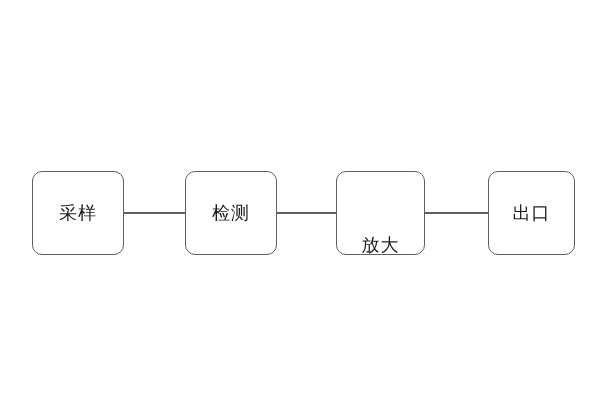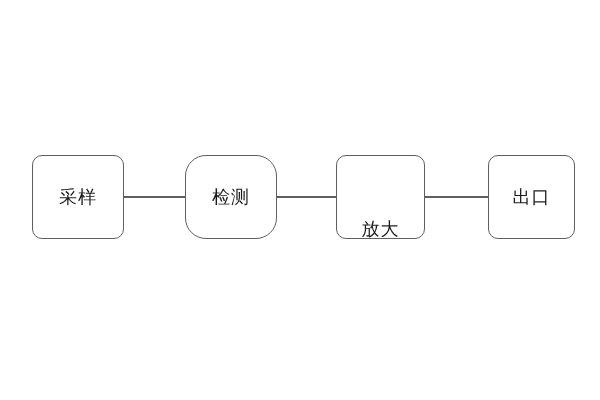--- a/index.html
+++ b/index.html
@@ -11,20 +11,21 @@
     height: 400px;
     background: #ffffff;
     font-family: "DejaVu Sans", "Liberation Sans", sans-serif;
     overflow: hidden;
   }
   #diagram-canvas {
     position: relative;
     width: 600px;
     height: 384px;
     background: #ffffff;
+    margin-top: 16px;
   }
   .flow-row {
     position: absolute;
     left: 0;
     top: 155px;
     width: 600px;
     height: 84px;
   }
   .node {
     position: absolute;
@@ -40,21 +41,21 @@
   }
   .node-label {
     font-size: 18px;
     line-height: 1;
     color: #1a1a1a;
     letter-spacing: 1px;
     white-space: nowrap;
     font-family: "DejaVu Sans", "Liberation Sans", sans-serif;
   }
   .node-1 { left: 32px;  width: 92px; }
-  .node-2 { left: 185px; width: 92px; border-radius: 21px; }
+  .node-2 { left: 185px; width: 92px; }
   .node-3 { left: 336px; width: 89px; align-items: flex-end; }
   .node-4 { left: 488px; width: 87px; }
 
   .connector {
     position: absolute;
     height: 1.5px;
     background: #5f5f5f;
     top: 41px;
   }
   .connector-1 { left: 124px; width: 61px; }

